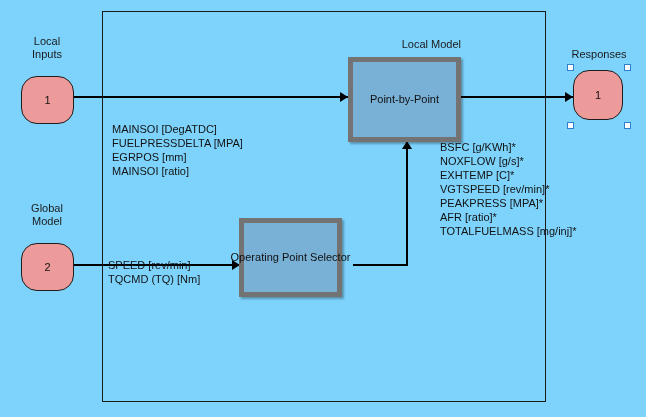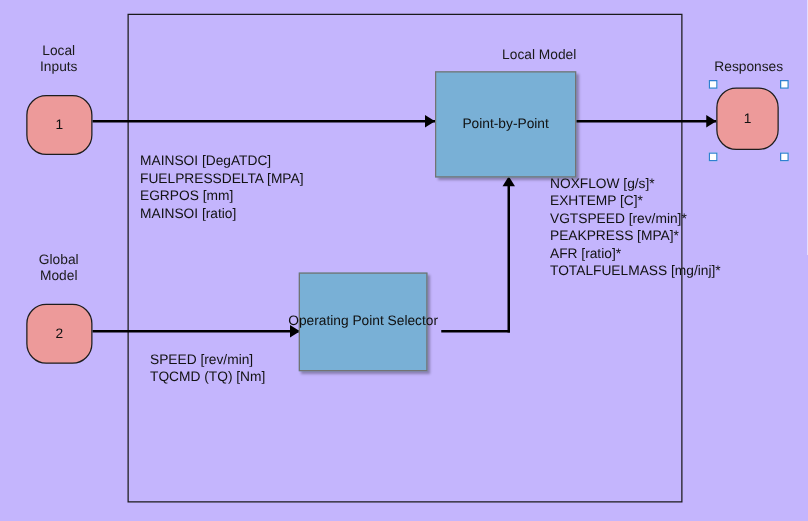--- a/index.html
+++ b/index.html
@@ -7,41 +7,41 @@
     padding: 0;
     background: #ffffff;
   }
   body {
     font-family: "Liberation Sans", sans-serif;
   }
   #canvas {
     position: relative;
     width: 646px;
     height: 417px;
-    background: #c4b5fd;
+    background: #7dd3fc;
     overflow: hidden;
   }
 
   
   .boundary {
     position: absolute;
     left: 102px;
     top: 11px;
     width: 444px;
     height: 391px;
     border: 1px solid #1a1a1a;
     box-sizing: border-box;
     background: transparent;
   }
 
   
   .block {
     position: absolute;
     background: #79b0d6;
-    border: 1px solid #737373;
+    border: 5px solid #737373;
     box-sizing: border-box;
     box-shadow: 2px 2px 2px rgba(0,0,0,0.30);
     display: flex;
     align-items: center;
     justify-content: center;
   }
   .block-label {
     font-size: 11px;
     color: #101010;
     white-space: nowrap;
@@ -174,21 +174,21 @@
 
   
   .sig-list {
     position: absolute;
     font-size: 11px;
     color: #121212;
     line-height: 14px;
     white-space: nowrap;
   }
   #list-local-inputs { left: 112px; top: 122px; }
-  #list-global-inputs { left: 108px; top: 281px; margin-left: 12px; }
+  #list-global-inputs { left: 108px; top: 258px; }
   #list-responses { left: 440px; top: 140px; }
 </style>
 </head>
 <body>
 
 <div id="canvas">
 
   <div class="boundary"></div>
 
   <div class="hline" id="wire-local-1"></div>
@@ -239,20 +239,21 @@
       <div>MAINSOI [DegATDC]</div>
       <div>FUELPRESSDELTA [MPA]</div>
       <div>EGRPOS [mm]</div>
       <div>MAINSOI [ratio]</div>
     </div>
   <div class="sig-list" id="list-global-inputs">
       <div>SPEED [rev/min]</div>
       <div>TQCMD (TQ) [Nm]</div>
     </div>
   <div class="sig-list" id="list-responses">
+      <div>BSFC [g/KWh]*</div>
       <div>NOXFLOW [g/s]*</div>
       <div>EXHTEMP [C]*</div>
       <div>VGTSPEED [rev/min]*</div>
       <div>PEAKPRESS [MPA]*</div>
       <div>AFR [ratio]*</div>
       <div>TOTALFUELMASS [mg/inj]*</div>
     </div>
 
 </div>
 

